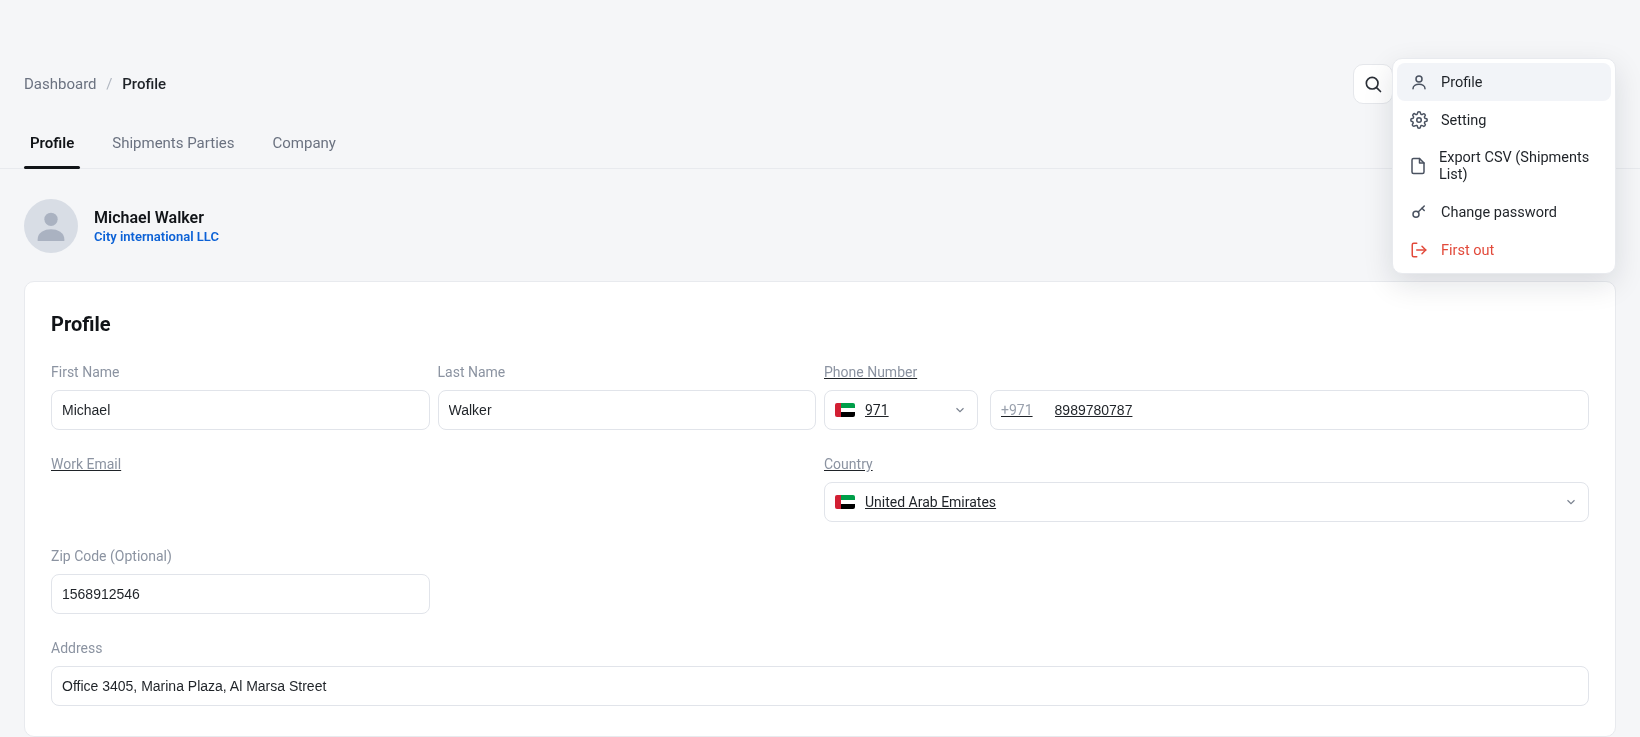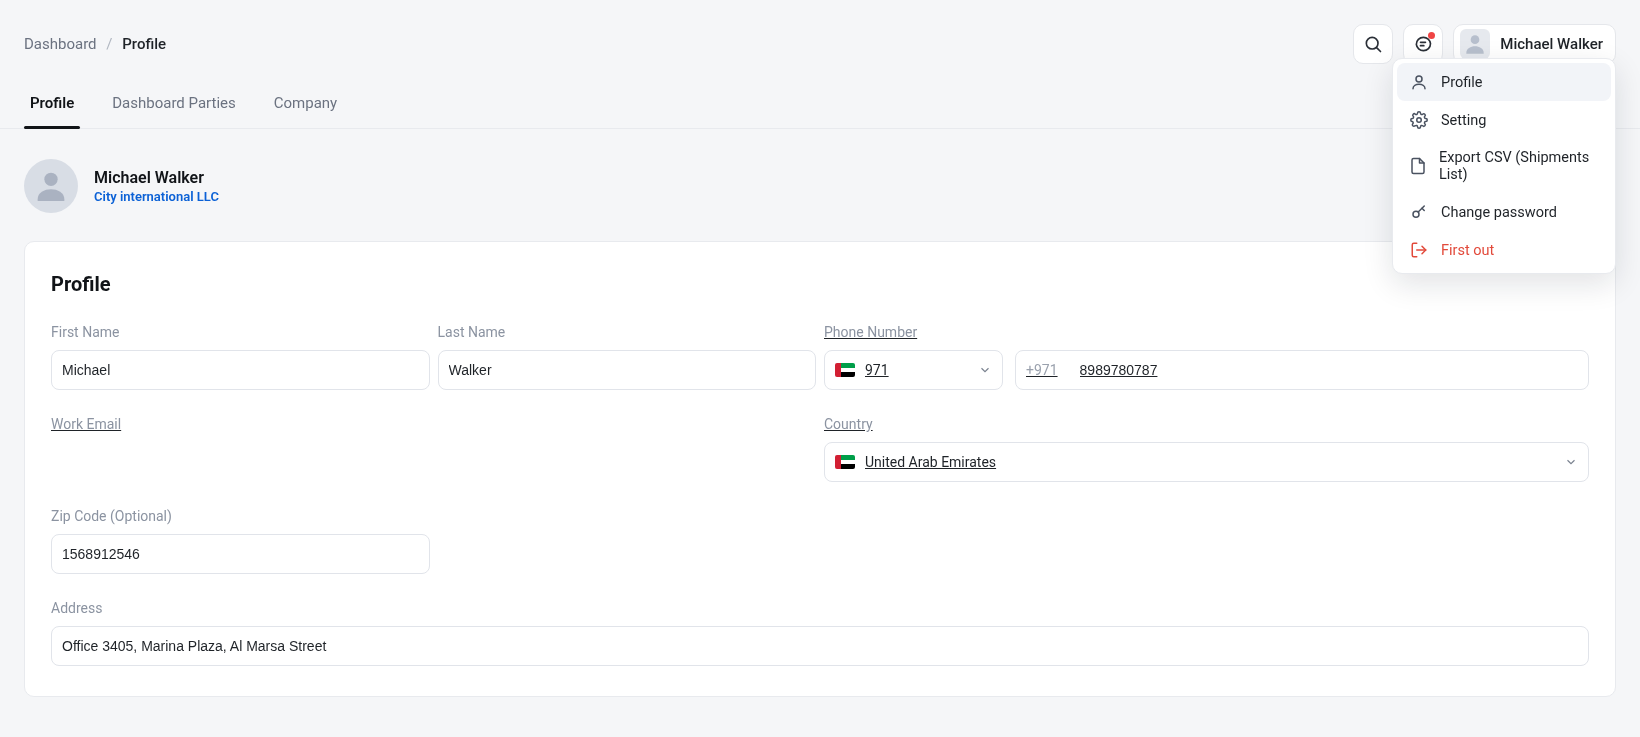--- a/index.html
+++ b/index.html
@@ -12,20 +12,21 @@
     overflow: hidden;
     position: relative;
   }
 
   
   .topbar {
     display: flex;
     align-items: center;
     justify-content: space-between;
     padding: 24px 24px 10px 24px;
+    margin-top: 40px;
   }
   .breadcrumb {
     font-size: 15px;
     color: #6b7280;
   }
   .breadcrumb .sep { color: #b0b6c0; padding: 0 6px; }
   .breadcrumb .current { color: #1f2328; font-weight: 500; }
 
   .top-actions {
     display: flex;
@@ -213,21 +214,21 @@
   }
   .menu-item.active { background:#f2f4f8; }
   .menu-item.danger { color:#e24a3b; }
   .menu-item .mi-icon { width:20px; display:flex; justify-content:center; color:#4a5260;}
   .menu-item.danger .mi-icon { color:#e24a3b; }
 
   .col-span-2 { grid-column: span 2; text-decoration: underline; }
   .col-span-4 { grid-column: span 4; }
 
   .phone-wrap { display:flex; gap:12px; }
-  .phone-wrap .select { width:179px; flex:none; }
+  .phone-wrap .select { width:154px; flex:none; }
   .phone-wrap .input { flex:1; }
 
   svg { display:block; }
 </style>
 </head>
 <body>
 
 <div class="topbar">
   <div class="breadcrumb">
     <span>Dashboard</span>
@@ -261,21 +262,21 @@
             <path d="M4 20c0-4 4-6 8-6s8 2 8 6v1H4z"></path>
           </svg>
       </span>
       <span class="user-chip-name">Michael Walker</span>
     </div>
   </div>
 </div>
 
 <div class="tabs">
   <div class="tab active">Profile</div>
-  <div class="tab">Dashboard Parties</div>
+  <div class="tab">Shipments Parties</div>
   <div class="tab">Company</div>
 </div>
 
 <div class="profile-header">
   <div class="profile-id">
     <span class="avatar-lg">
       <svg viewBox="0 0 24 24" width="40" height="40" fill="#aab2c1">
           <circle cx="12" cy="8" r="4"></circle>
           <path d="M4 20c0-4 4-6 8-6s8 2 8 6v1H4z"></path>
         </svg>

